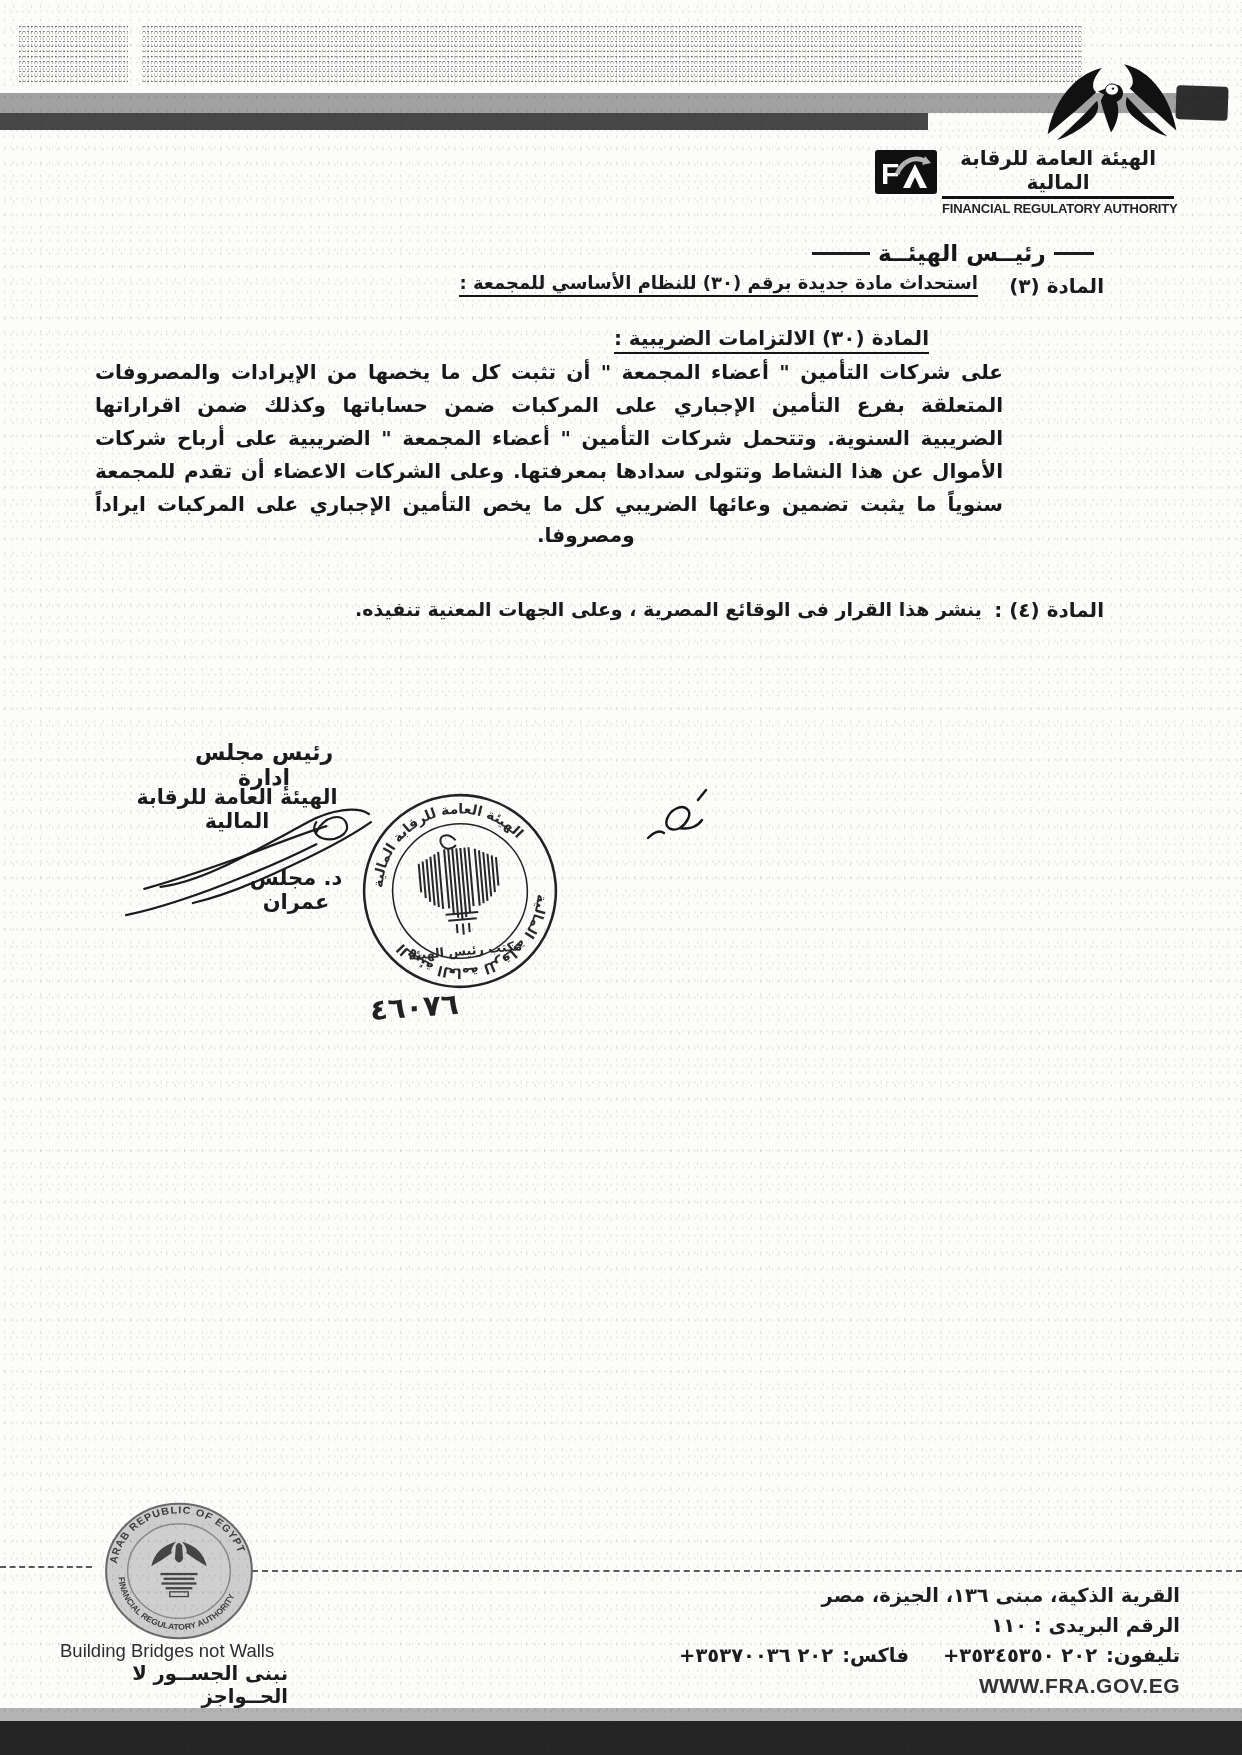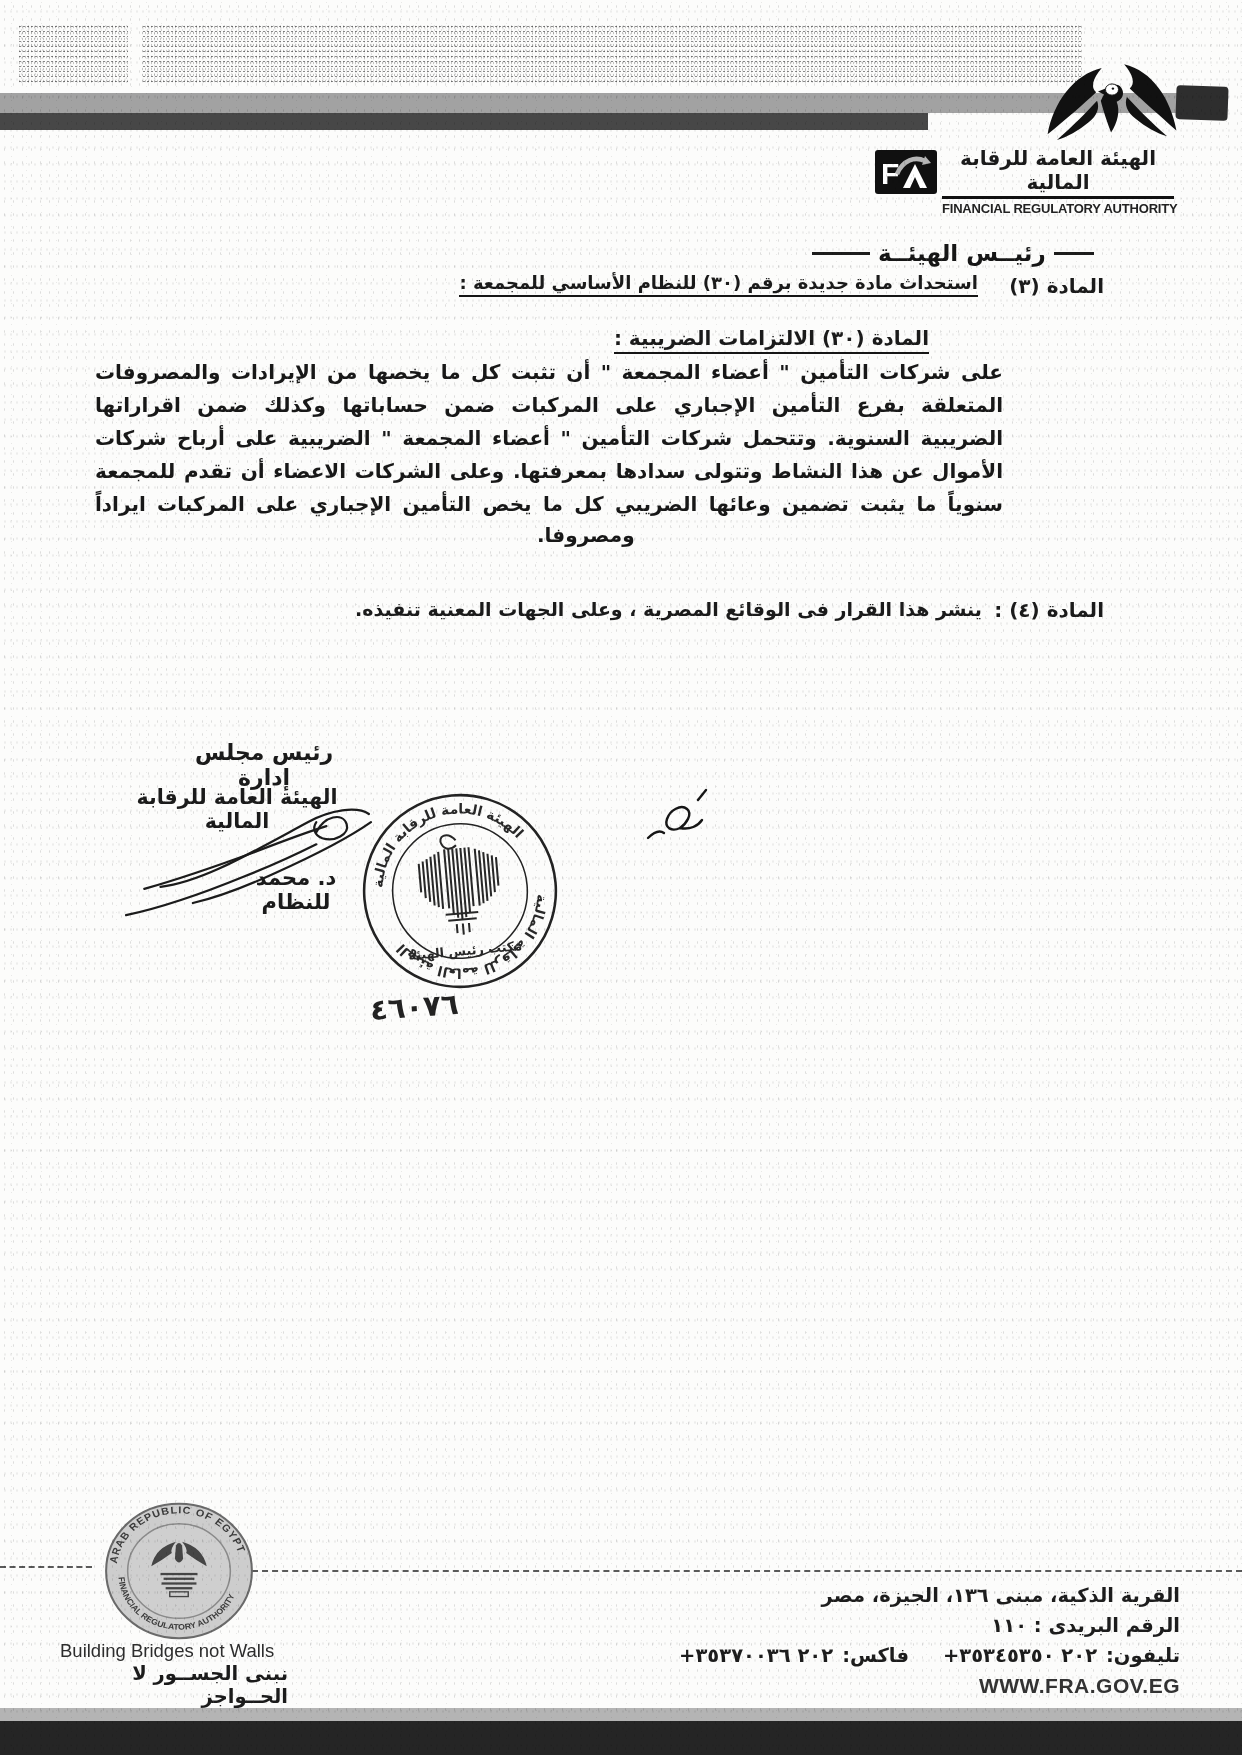--- a/index.html
+++ b/index.html
@@ -151,21 +151,21 @@
   <svg class="abs sig-svg" viewBox="0 0 255 125">
     <g stroke="#1b1b1b" stroke-width="2.2" fill="none" stroke-linecap="round">
       <path d="M248,18 C236,10 210,14 188,26 C160,41 130,58 100,72 C80,81 60,88 42,90"></path>
       <path d="M250,26 C230,40 196,58 156,76 C128,89 100,100 74,106"></path>
       <path d="M26,92 C54,84 96,70 134,56 C160,46 186,36 206,30"></path>
       <path d="M8,118 C36,112 80,98 124,80 C150,70 176,58 196,48"></path>
       <path d="M196,36 c8,-16 26,-20 30,-8 c3,10 -12,18 -24,14 c-8,-3 -10,-10 -6,-16"></path>
     </g>
   </svg>
 
-  <div class="abs sig-name ar rtl">د. محمد للنظام</div>
+  <div class="abs sig-name ar rtl">د. مجلس عمران</div>
 
   <svg class="abs initial-svg" viewBox="0 0 95 64">
     <g stroke="#161616" stroke-width="2.4" fill="none" stroke-linecap="round">
       <path d="M70,14 l8,-10"></path>
       <path d="M52,42 c-8,4 -16,0 -13,-9 c3,-9 14,-15 20,-10 c6,5 -1,15 -7,19 c10,2 18,-2 22,-8"></path>
       <path d="M20,52 c6,-6 12,-8 16,-5"></path>
     </g>
   </svg>
 
   <svg class="abs stamp-svg" viewBox="0 0 200 200">

